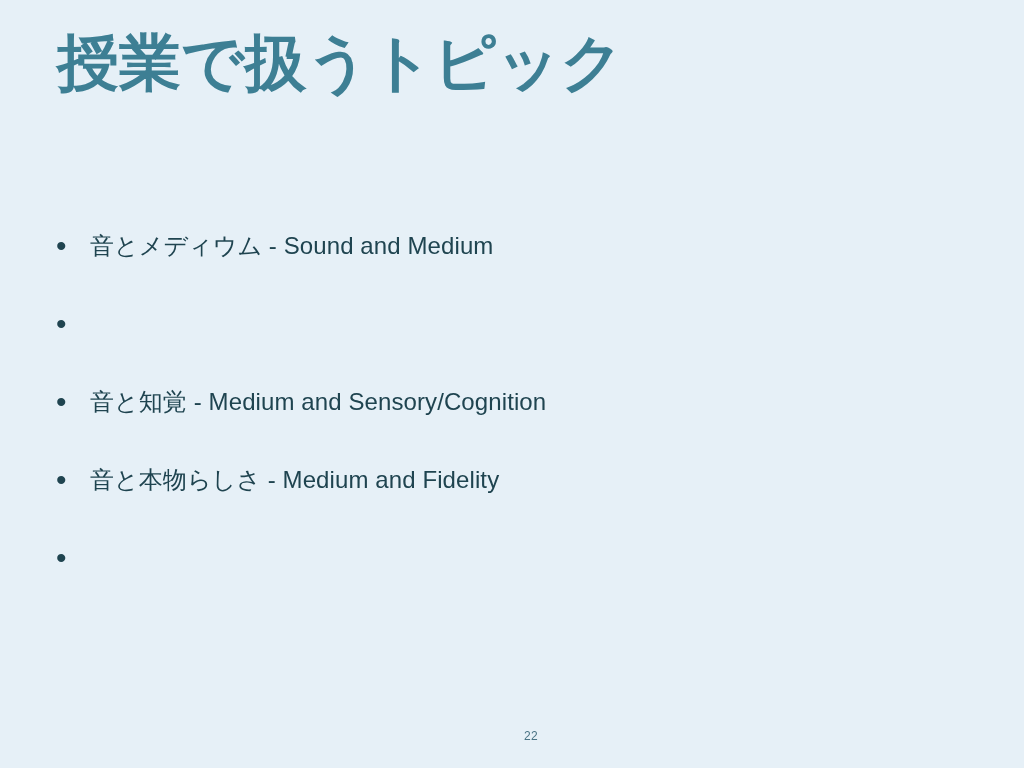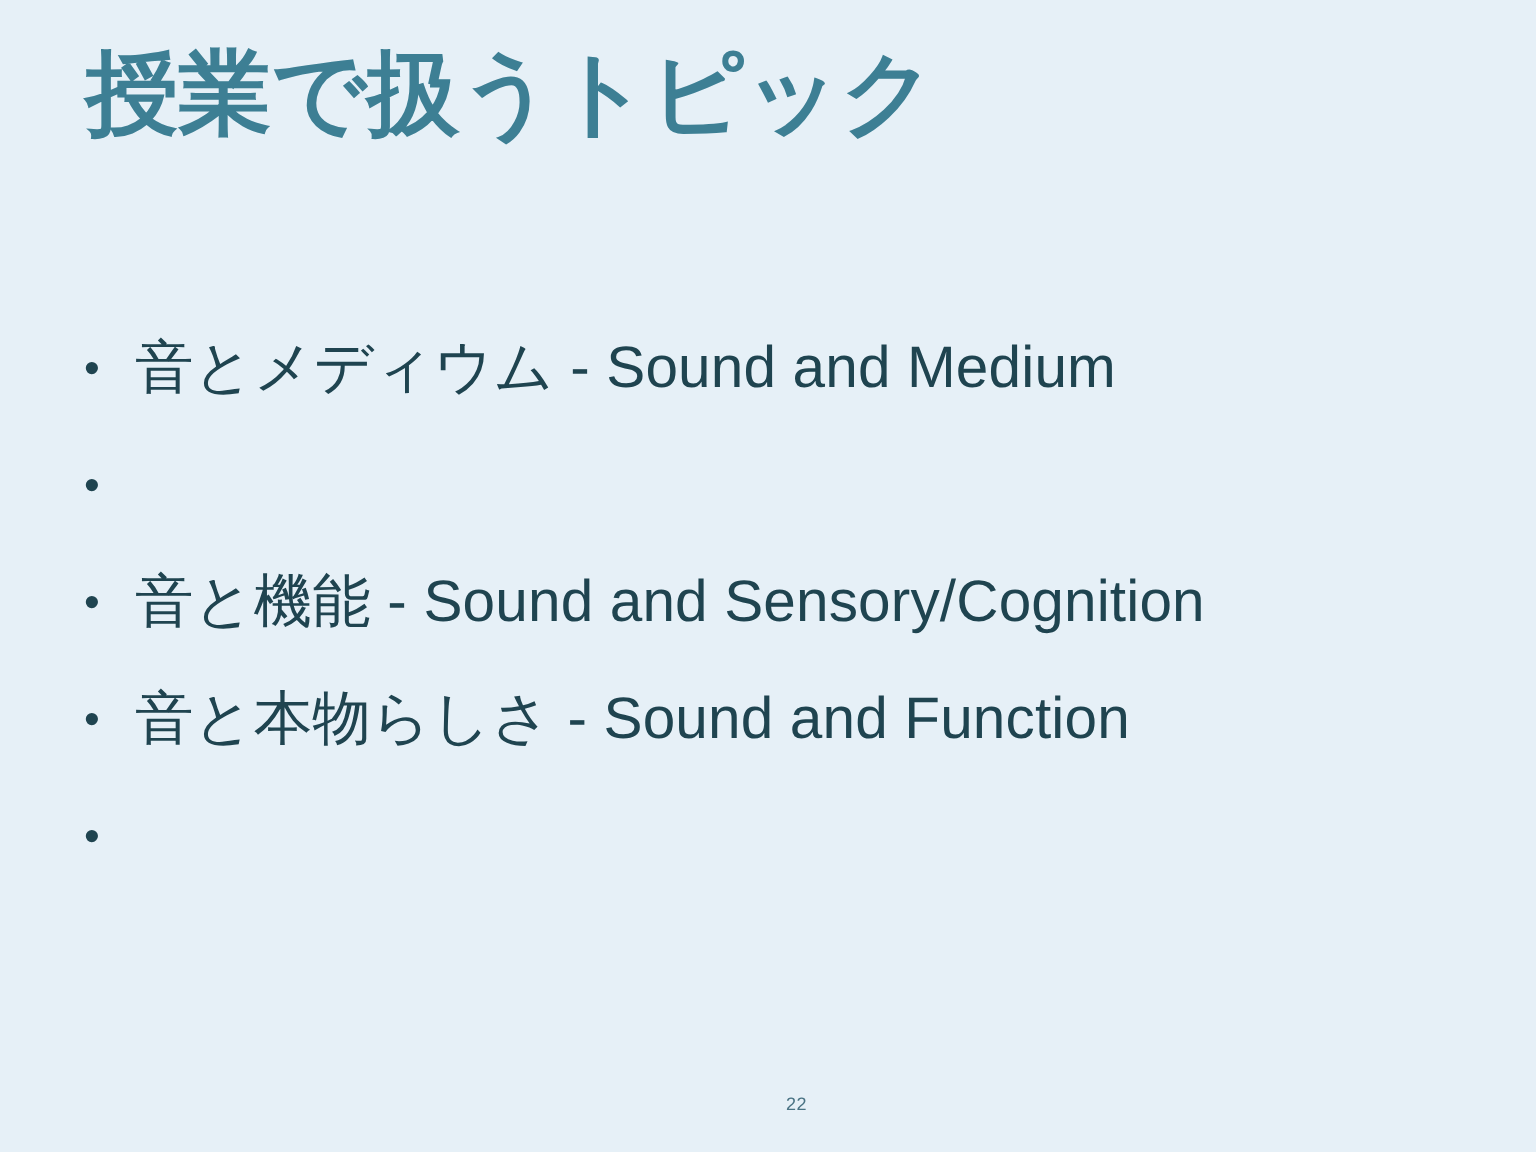--- a/index.html
+++ b/index.html
@@ -54,21 +54,21 @@
     font-size: 30px;
     line-height: 36px;
     color: #1f4450;
     text-align: left;
     padding-left: 6px;
     box-sizing: border-box;
   }
 
   .bullet-text {
     flex: 1 1 auto;
-    font-size: 39px;
+    font-size: 24px;
     line-height: 36px;
     color: #1f4450;
     white-space: nowrap;
     letter-spacing: 0.1px;
   }
 
   .page-number {
     position: absolute;
     left: 0;
     right: 0;
@@ -94,26 +94,26 @@
       <span class="bullet-marker">•</span>
       <span class="bullet-text">音とメディウム - Sound and Medium</span>
     </div>
 
     <div class="bullet-item">
       <span class="bullet-marker">•</span>
     </div>
 
     <div class="bullet-item">
       <span class="bullet-marker">•</span>
-      <span class="bullet-text">音と機能 - Sound and Sensory/Cognition</span>
+      <span class="bullet-text">音と知覚 - Medium and Sensory/Cognition</span>
     </div>
 
     <div class="bullet-item">
       <span class="bullet-marker">•</span>
-      <span class="bullet-text">音と本物らしさ - Sound and Function</span>
+      <span class="bullet-text">音と本物らしさ - Medium and Fidelity</span>
     </div>
 
     <div class="bullet-item">
       <span class="bullet-marker">•</span>
     </div>
 
   </div>
 
   <div class="page-number">22</div>
 

